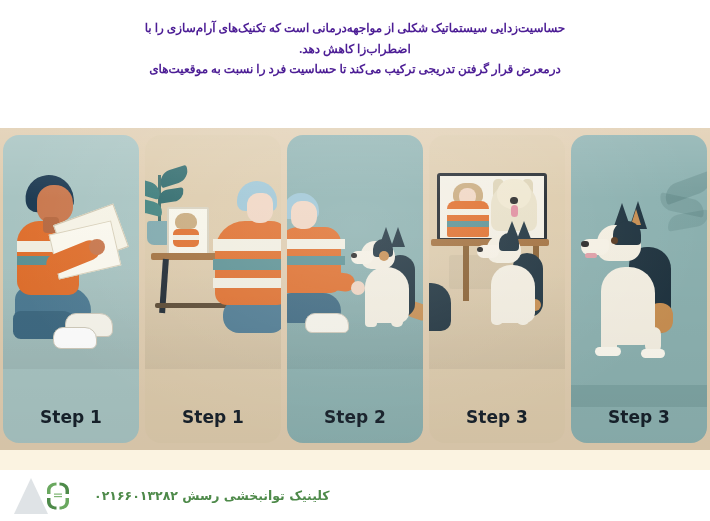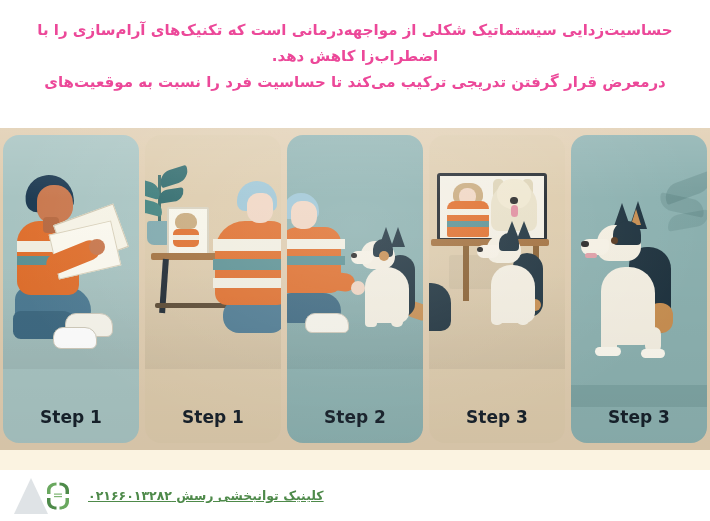--- a/index.html
+++ b/index.html
@@ -22,26 +22,27 @@
     height: 128px;
     background: #ffffff;
     padding: 18px 16px 4px 16px;
     display: flex;
     align-items: flex-start;
     justify-content: center;
   }
   .header-text {
     direction: rtl;
     text-align: center;
-    color: #ec4899;
-    font-size: 15px;
+    color: #4c1d95;
+    font-size: 12px;
     line-height: 1.72;
     font-weight: 700;
     letter-spacing: 0px;
     width: 680px;
+    font-family: Liberation Serif, serif;
   }
 
   
   .strip {
     position: relative;
     width: 710px;
     height: 322px;
     background: #e0cdb0;
     overflow: hidden;
   }
@@ -255,23 +256,22 @@
     left: 30px; top: 6px;
     width: 32px; height: 32px;
   }
   .footer-text {
     direction: rtl;
     color: #4e8a4a;
     font-size: 12.5px;
     font-weight: 700;
     letter-spacing: 0.2px;
     margin-right: 0;
-    margin-left: 16px;
+    margin-left: 22px;
     white-space: nowrap;
-    text-decoration: underline;
   }
 </style>
 </head>
 <body>
 
 <div class="header">
   <div class="header-text">
     <div>حساسیت‌زدایی سیستماتیک شکلی از مواجهه‌درمانی است که تکنیک‌های آرام‌سازی را با</div>
     <div>اضطراب‌زا کاهش دهد.</div>
     <div>درمعرض قرار گرفتن تدریجی ترکیب می‌کند تا حساسیت فرد را نسبت به موقعیت‌های</div>

